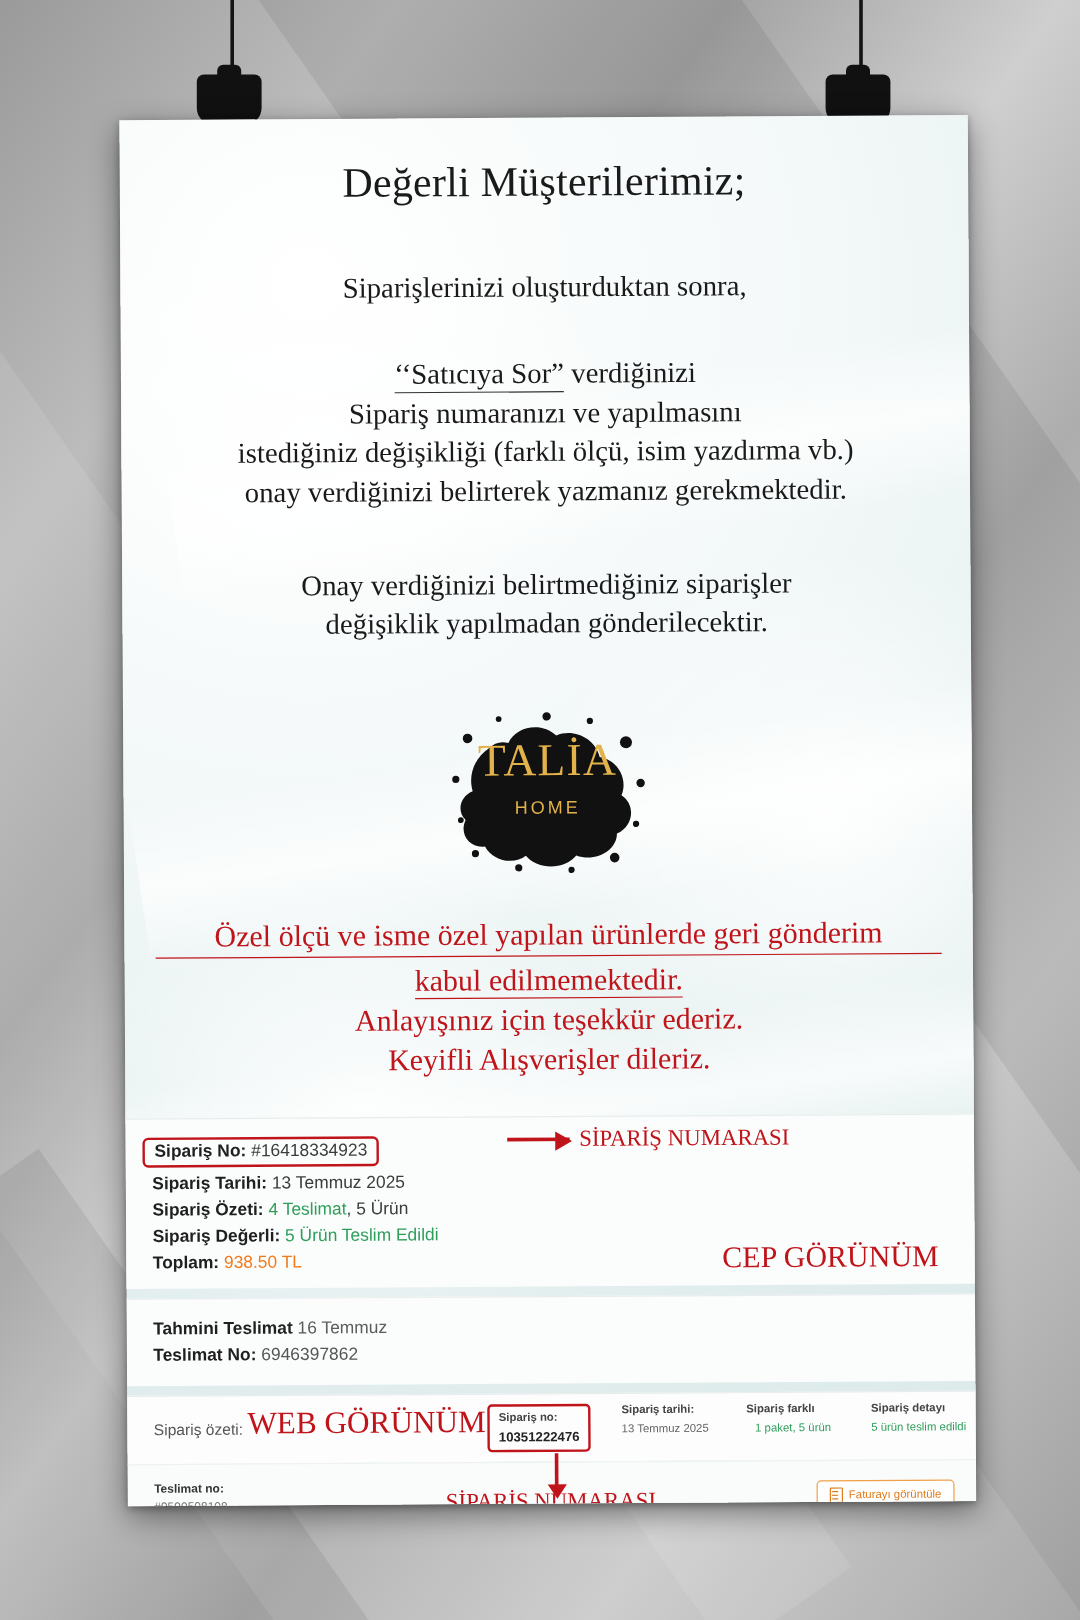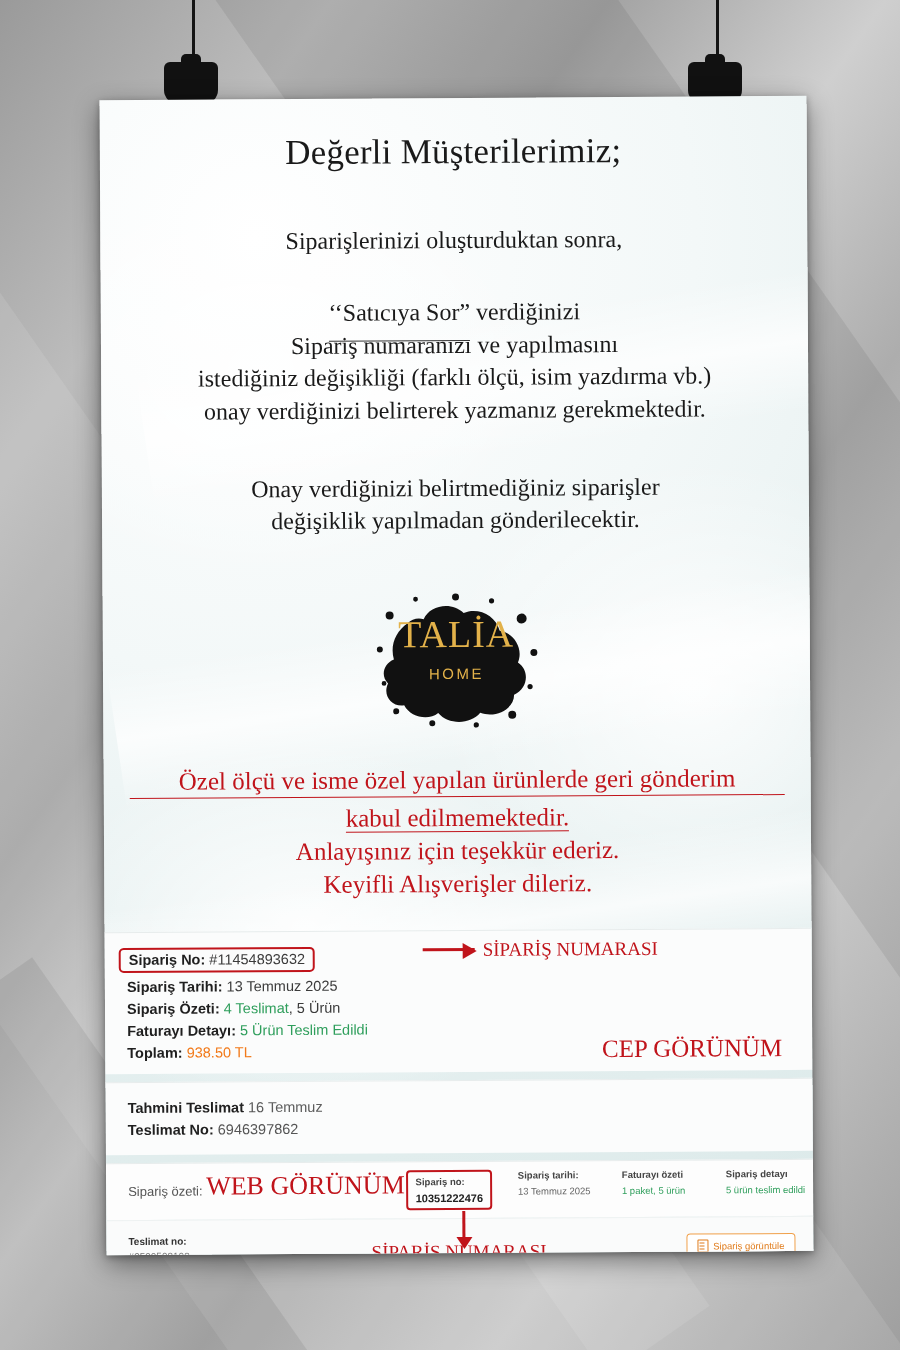--- a/index.html
+++ b/index.html
@@ -119,21 +119,21 @@
     color: #1a1a1a;
     font-size: 24px;
     line-height: 1.35;
   }
   .p-block1 { margin-top: 52px; }
   .p-block2 { margin-top: 40px; }
   .p-block3 { margin-top: 46px; }
 
   .quote-underline {
     border-bottom: 1px solid #333;
-    padding-bottom: 15px;
+    padding-bottom: 1px;
   }
 
   
   .logo-wrap {
     margin-top: 42px;
     display: flex;
     justify-content: center;
   }
   .logo {
     position: relative;
@@ -294,21 +294,21 @@
   .web-col .ch {
     font-size: 9.5px;
     color: #444;
     font-weight: bold;
     margin-bottom: 5px;
   }
   .web-col .cv {
     font-size: 9.5px;
     color: #666;
   }
-  .web-col .cv.g { color: #2e9e5b; }
+  .web-col .cv.g { color: #2e9e5b; text-align: center; }
   .boxed-col {
     border: 2px solid #c0141b;
     border-radius: 4px;
     padding: 4px 7px;
     min-width: 62px;
   }
   .boxed-col .cv { color: #222; font-weight: bold; font-size: 11px; }
 
   .web-strip2 {
     background: #fafbfb;
@@ -466,33 +466,33 @@
         <div>Anlayışınız için teşekkür ederiz.</div>
         <div>Keyifli Alışverişler dileriz.</div>
       </div>
 
     </div>
 
     <div class="mobile-card">
       <div class="m-row">
         <span class="order-no-box">
           <b>Sipariş No:</b>
-          <span>#11454893632</span>
+          <span>#16418334923</span>
         </span>
       </div>
       <div class="m-row">
         <b>Sipariş Tarihi:</b>
         <span>13 Temmuz 2025</span>
       </div>
       <div class="m-row">
         <b>Sipariş Özeti:</b>
         <span class="green">4 Teslimat</span><span>, 5 Ürün</span>
       </div>
       <div class="m-row">
-        <b>Faturayı Detayı:</b>
+        <b>Sipariş Değerli:</b>
         <span class="green">5 Ürün Teslim Edildi</span>
       </div>
       <div class="m-row">
         <b>Toplam:</b>
         <span class="orange">938.50 TL</span>
       </div>
 
       <div class="arrow-row">
         <div class="arrow-h"></div>
         <div class="label-red">SİPARİŞ NUMARASI</div>
@@ -518,37 +518,37 @@
       <div class="web-cols">
         <div class="web-col boxed-col">
           <div class="ch">Sipariş no:</div>
           <div class="cv">10351222476</div>
         </div>
         <div class="web-col">
           <div class="ch">Sipariş tarihi:</div>
           <div class="cv">13 Temmuz 2025</div>
         </div>
         <div class="web-col">
-          <div class="ch">Faturayı özeti</div>
+          <div class="ch">Sipariş farklı</div>
           <div class="cv g">1 paket, 5 ürün</div>
         </div>
         <div class="web-col">
           <div class="ch">Sipariş detayı</div>
           <div class="cv g">5 ürün teslim edildi</div>
         </div>
       </div>
     </div>
 
     <div class="web-strip2">
       <div class="ws2-left">
         <b>Teslimat no:</b>
         <span>#9590508108</span>
       </div>
       <div class="arrow-down"></div>
       <div class="ws2-label">SİPARİŞ NUMARASI</div>
       <div class="invoice-btn">
         <span class="inv-ico"></span>
-        <span>Sipariş görüntüle</span>
+        <span>Faturayı görüntüle</span>
       </div>
     </div>
 
   </div>
 </div>
 
 </body></html>

